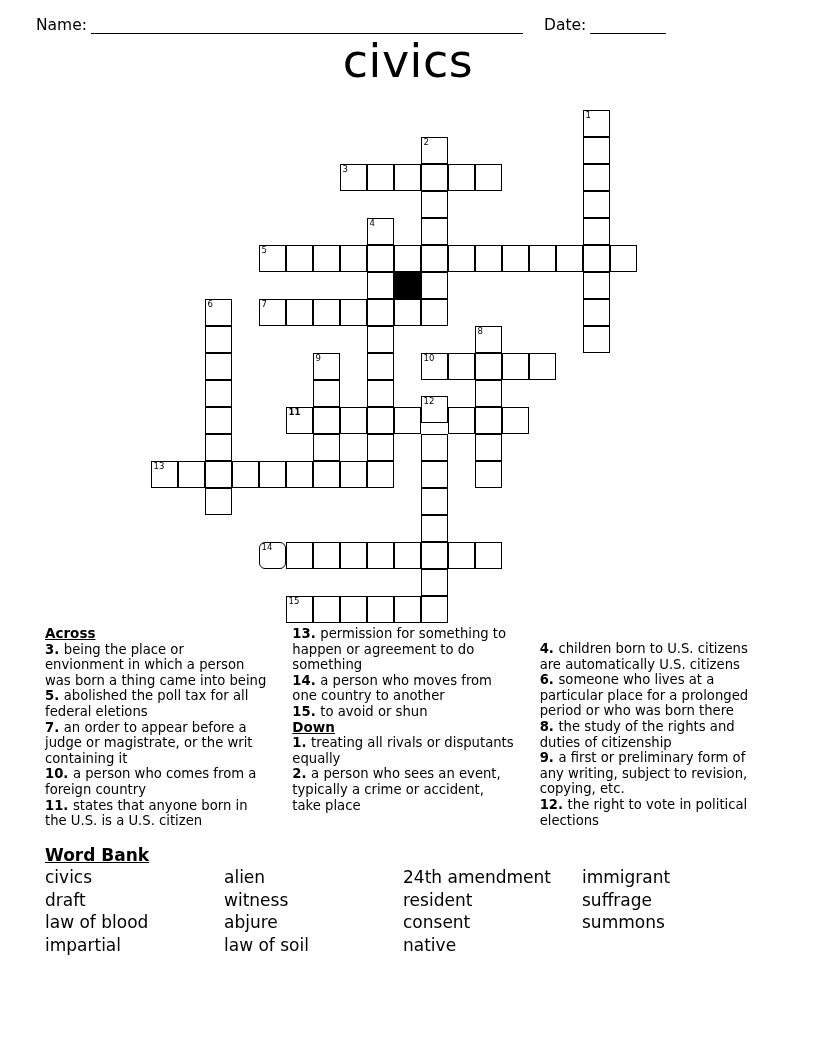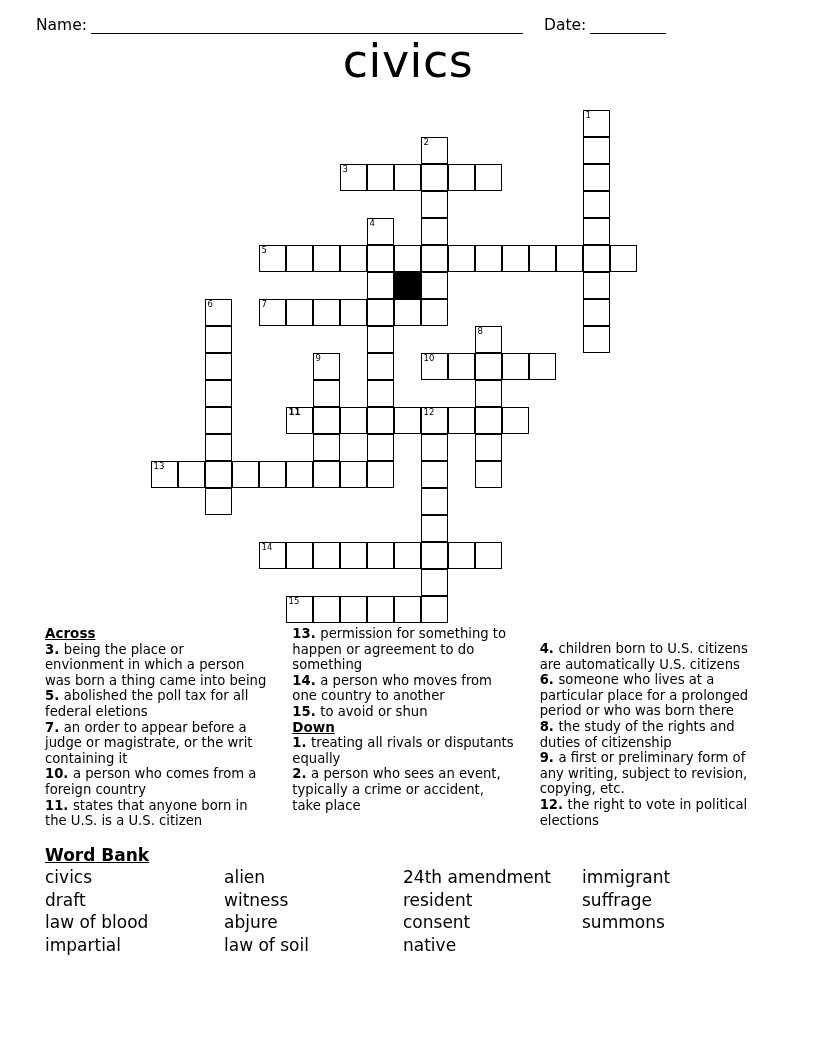--- a/index.html
+++ b/index.html
@@ -224,41 +224,41 @@
       <span class="cnum">10</span>
     </div>
     <div class="cell" style="left: 448px; top: 353px;"></div>
     <div class="cell" style="left: 502px; top: 353px;"></div>
     <div class="cell" style="left: 529px; top: 353px;"></div>
     <div class="cell" style="left: 286px; top: 407px; font-weight: bold;">
       <span class="cnum">11</span>
     </div>
     <div class="cell" style="left: 340px; top: 407px;"></div>
     <div class="cell" style="left: 394px; top: 407px;"></div>
-    <div class="cell" style="left: 421px; top: 407px;">
+    <div class="cell" style="left: 421px; top: 396px;">
       <span class="cnum">12</span>
     </div>
     <div class="cell" style="left: 448px; top: 407px;"></div>
     <div class="cell" style="left: 502px; top: 407px;"></div>
     <div class="cell" style="left: 421px; top: 434px;"></div>
     <div class="cell" style="left: 421px; top: 461px;"></div>
     <div class="cell" style="left: 421px; top: 488px;"></div>
     <div class="cell" style="left: 421px; top: 515px;"></div>
     <div class="cell" style="left: 421px; top: 542px;"></div>
     <div class="cell" style="left: 421px; top: 569px;"></div>
     <div class="cell" style="left: 421px; top: 596px;"></div>
     <div class="cell" style="left: 151px; top: 461px;">
       <span class="cnum">13</span>
     </div>
     <div class="cell" style="left: 178px; top: 461px;"></div>
     <div class="cell" style="left: 232px; top: 461px;"></div>
     <div class="cell" style="left: 259px; top: 461px;"></div>
     <div class="cell" style="left: 286px; top: 461px;"></div>
     <div class="cell" style="left: 340px; top: 461px;"></div>
-    <div class="cell" style="left: 259px; top: 542px;">
+    <div class="cell" style="left: 259px; top: 542px; border-radius: 6px;">
       <span class="cnum">14</span>
     </div>
     <div class="cell" style="left: 286px; top: 542px;"></div>
     <div class="cell" style="left: 313px; top: 542px;"></div>
     <div class="cell" style="left: 340px; top: 542px;"></div>
     <div class="cell" style="left: 367px; top: 542px;"></div>
     <div class="cell" style="left: 394px; top: 542px;"></div>
     <div class="cell" style="left: 448px; top: 542px;"></div>
     <div class="cell" style="left: 475px; top: 542px;"></div>
     <div class="cell" style="left: 286px; top: 596px;">

